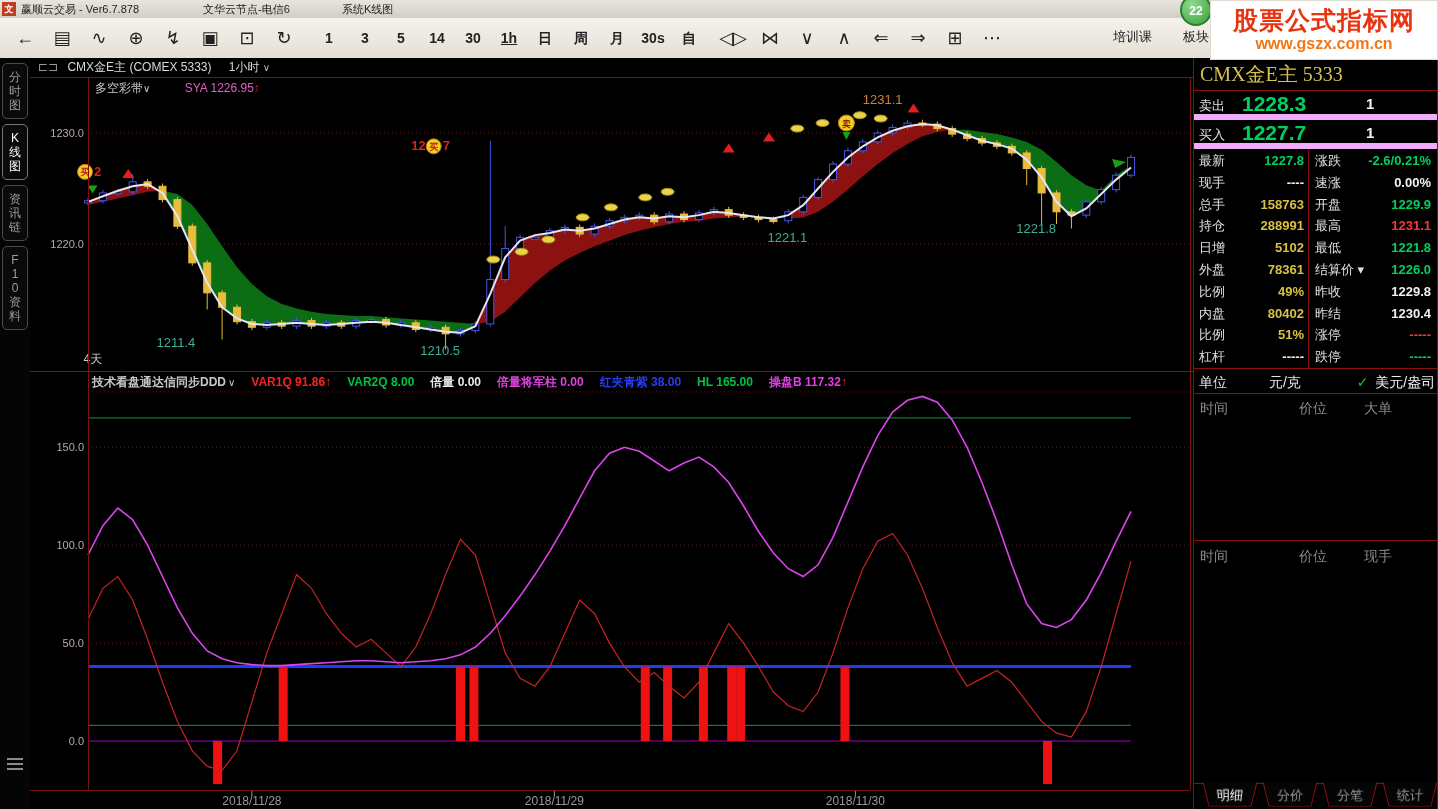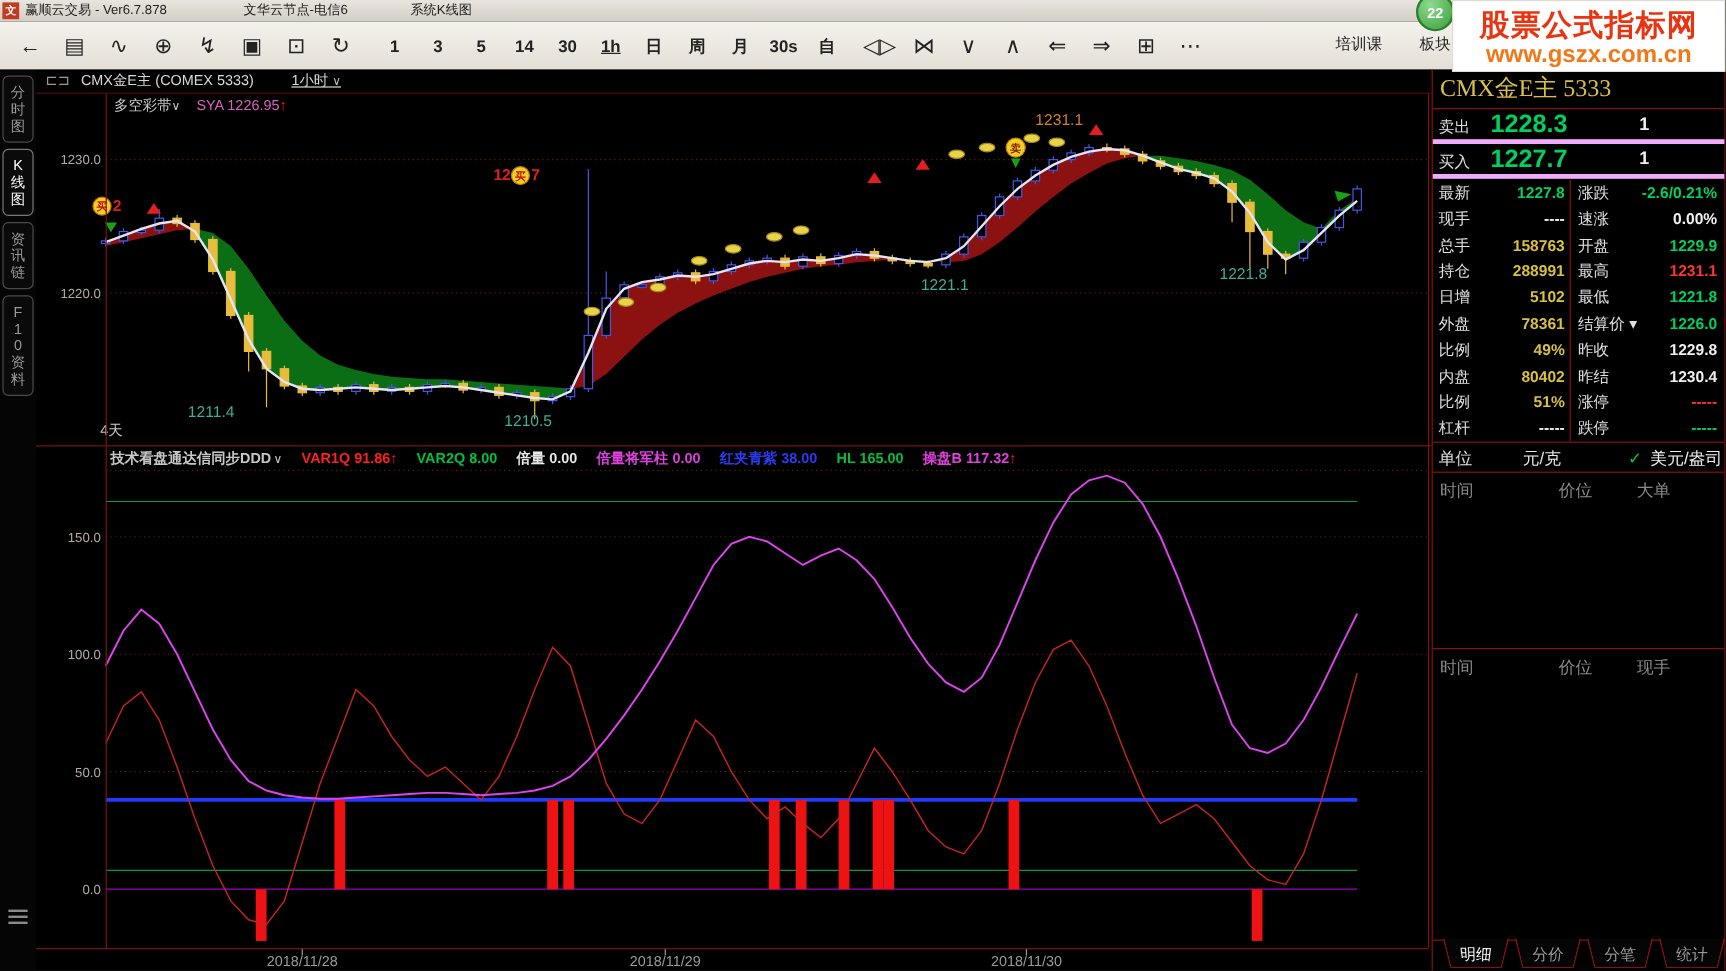--- a/index.html
+++ b/index.html
@@ -16,57 +16,57 @@
   
   #toolbar{position:absolute;left:0;top:18px;width:1438px;height:40px;
     background:linear-gradient(#f4f2ec,#e3dfd6);border-bottom:1px solid #9a958a;color:#222;}
   .tb-icon{position:absolute;top:7px;width:30px;height:26px;text-align:center;font-size:18px;line-height:26px;cursor:default;}
   .tb-period{position:absolute;top:9px;width:30px;height:22px;text-align:center;font-size:14px;line-height:22px;font-weight:bold;}
   .tb-right{position:absolute;top:10px;font-size:13px;}
   
   #banner{position:absolute;right:0;top:0;width:228px;height:60px;background:#fff;z-index:40;
     text-align:center;border:1px solid #e0dcd4;box-sizing:border-box;}
   #banner .banner-line1{color:#e83410;font-size:25px;font-weight:bold;letter-spacing:1px;margin-top:3px;}
-  #banner .banner-line2{color:#f07818;font-size:20px;font-weight:bold;margin-top:-2px;}
+  #banner .banner-line2{color:#f07818;font-size:16px;font-weight:bold;margin-top:-2px;}
   #badge{position:absolute;left:1180px;top:-6px;width:32px;height:32px;border-radius:50%;z-index:30;
     background:radial-gradient(circle at 35% 30%,#8fd98f,#3aa03a);border:2px solid #2c7d2c;
     color:#fff;font-size:12px;font-weight:bold;text-align:center;line-height:30px;box-sizing:border-box;}
   
   #sidebar{position:absolute;left:0;top:58px;width:30px;height:751px;background:#050505;z-index:5;}
   .v-tab{width:24px;margin:5px auto;border:1px solid #4a4a4a;border-radius:5px;padding:6px 0;
     color:#9a9a9a;font-size:12px;text-align:center;cursor:default;background:#0a0a0a;}
   .v-tab span{display:block;line-height:14px;}
   .v-tab.active{color:#fff;border-color:#777;}
   #hamburger{position:absolute;left:7px;top:700px;width:16px;height:12px;cursor:pointer;}
   #hamburger div{height:2px;background:#8a8a8a;margin-bottom:3px;}
   
   #chart-header{position:absolute;left:30px;top:58px;width:1163px;height:19px;background:#000;
     color:#d8d8d8;font-size:12px;line-height:19px;z-index:6;}
   #chart-header .link-icon{color:#9a9a9a;margin:0 6px 0 8px;}
-  #chart-header .period{margin-left:28px;cursor:pointer;text-decoration:underline;}
+  #chart-header .period{margin-left:14px;cursor:pointer;}
   #chart-header .caret{color:#bbb;font-size:10px;}
   
   #kline-label{position:absolute;left:95px;top:80px;z-index:6;font-size:12px;}
   #kline-label .name{color:#c8c8c8;}
   #kline-label .caret{color:#c8c8c8;font-size:10px;}
-  #kline-label .sya{color:#e060c0;margin-left:10px;}
+  #kline-label .sya{color:#e060c0;margin-left:31px;}
   #kline-label .up{color:#ff2020;}
   #sub-header{position:absolute;left:92px;top:374px;z-index:6;font-size:12px;font-weight:bold;white-space:nowrap;}
   #sub-header span{margin-right:16px;}
   #sub-header .caret{font-weight:normal;font-size:10px;margin-left:2px;margin-right:0;}
   #sub-header .up{color:#ff2020;margin:0;}
   
   #chart-svg{position:absolute;left:0;top:0;z-index:1;}
   
   #right-panel{position:absolute;left:1193px;top:58px;width:245px;height:751px;background:#000;z-index:20;
     border-left:1px solid #8a1010;border-right:1px solid #8a1010;box-sizing:border-box;color:#ddd;}
   .qp-title{position:absolute;left:0;top:0;width:100%;height:33px;line-height:33px;
     color:#d8c050;font-size:20px;font-family:"Liberation Serif","DejaVu Serif",serif;
     padding-left:6px;box-sizing:border-box;border-bottom:1px solid #8a1010;}
-  .qp-bb{position:absolute;left:0;width:100%;height:29px;border-bottom:4px solid #f0abfc;box-sizing:border-box;text-align:right;}
+  .qp-bb{position:absolute;left:0;width:100%;height:29px;border-bottom:6px solid #f0abfc;box-sizing:border-box;text-align:right;}
   .qp-bb .lb{position:absolute;left:5px;top:6px;font-size:13px;color:#e0e0e0;}
   .qp-bb .pr{position:absolute;left:48px;top:1px;font-size:21px;font-weight:bold;color:#00d060;}
   .qp-bb .qt{position:absolute;left:172px;top:4px;font-size:15px;font-weight:bold;color:#f0f0f0;}
   .qp-grid{position:absolute;left:0;top:92px;width:100%;height:218px;}
   .qp-vdiv{position:absolute;left:114px;top:92px;height:218px;width:0;border-left:1px solid #8a1010;}
   .qp-cell-row{position:absolute;width:100%;height:22px;font-size:13px;line-height:22px;}
   .qp-cell-row .l1{position:absolute;left:5px;color:#e0e0e0;}
   .qp-cell-row .v1{position:absolute;left:36px;width:74px;text-align:right;font-weight:bold;}
   .qp-cell-row .l2{position:absolute;left:121px;color:#e0e0e0;}
   .qp-cell-row .v2{position:absolute;right:6px;font-weight:bold;}

